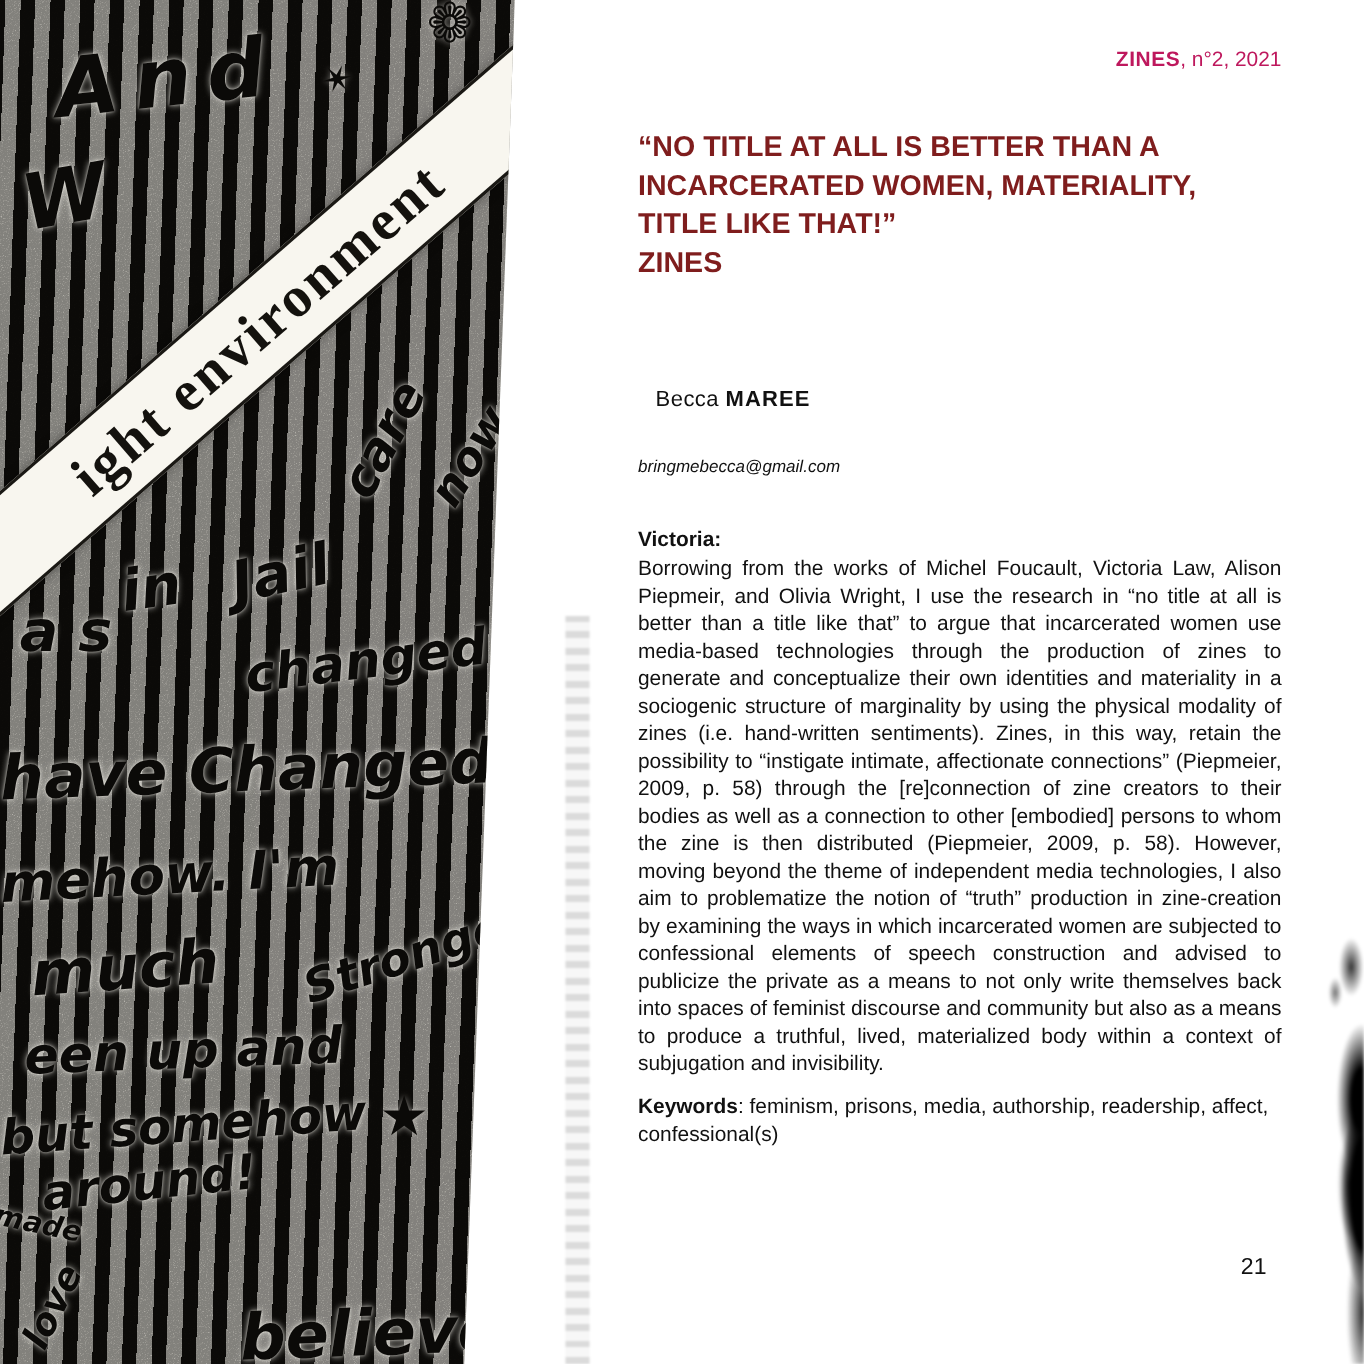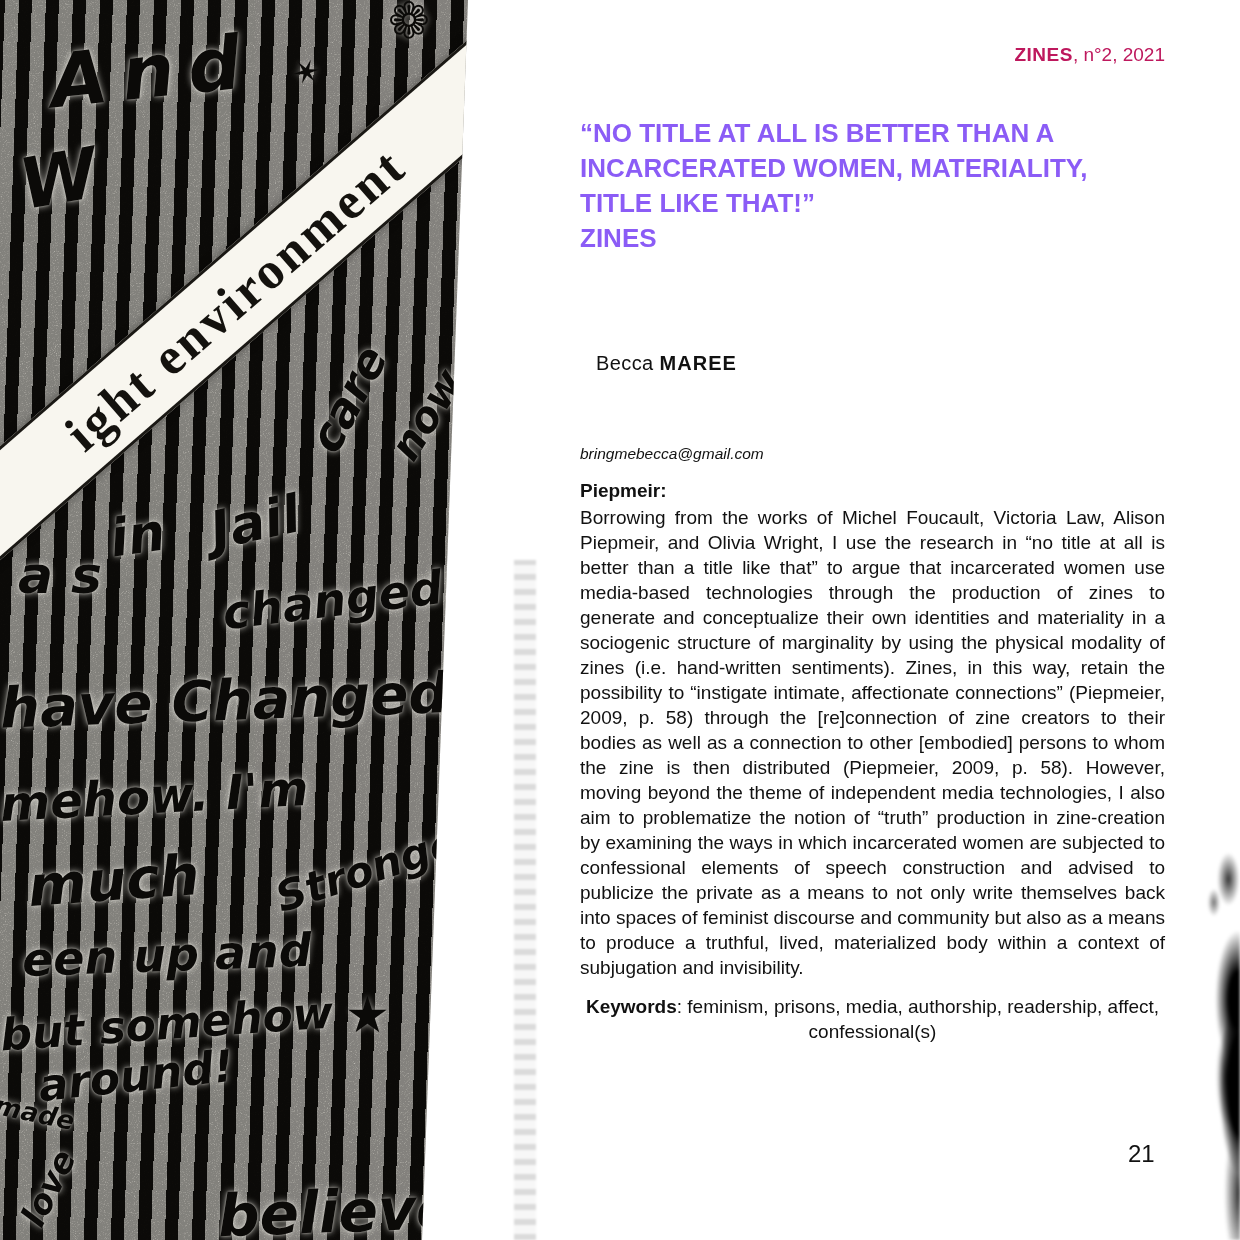--- a/index.html
+++ b/index.html
@@ -24,30 +24,30 @@
   .deco{position:absolute;color:#0b0a08;z-index:5;text-shadow:0 0 6px rgba(246,244,236,.6);}
   .gutter-smudge{position:absolute;left:514px;top:560px;width:22px;height:680px;
       background:repeating-linear-gradient(0deg,rgba(0,0,0,.14) 0 6px,rgba(0,0,0,.03) 6px 15px);
       filter:blur(1px);}
 
   
   .col{position:absolute;left:580px;top:0;width:585px;height:1240px;}
   .journal-header{position:absolute;top:44px;right:0;font-size:19px;color:#be185d;}
   .journal-name{font-weight:700;letter-spacing:.5px;}
   .title-block{position:absolute;top:116px;left:0;width:585px;
-               font-weight:700;font-size:26px;line-height:35px;color:#8b5cf6;}
+               font-weight:700;font-size:26px;line-height:35px;color:#7f1d1d;}
   .author-line{position:absolute;top:352px;left:0;font-size:20px;letter-spacing:.4px;margin-left:16px;}
   .author-last{font-weight:700;margin-left:6px;letter-spacing:1px;}
-  .email-line{position:absolute;top:416px;left:0;font-style:italic;font-size:15.5px;margin-top:29px;}
+  .email-line{position:absolute;top:416px;left:0;font-style:italic;font-size:15.5px;}
   .abstract-block{position:absolute;top:478px;left:0;width:585px;font-size:19px;line-height:25px;}
   .abstract-label{font-weight:700;margin-bottom:2px;}
   .abstract-text{text-align:justify;}
-  .keywords-line{margin-top:14px;text-align:center;}
+  .keywords-line{margin-top:14px;text-align:left;}
   .keywords-label{font-weight:700;}
-  .page-number{position:absolute;left:1128px;top:1140px;font-size:24px;color:#111;}
+  .page-number{position:absolute;left:1128px;top:1140px;font-size:21px;color:#111;}
 
   
   .ink-blot{position:absolute;right:0;top:852px;width:58px;height:388px;filter:blur(1.5px);
     background:
       radial-gradient(ellipse 16px 38px at 80% 7%,rgba(0,0,0,.8),transparent 70%),
       radial-gradient(ellipse 9px 20px at 55% 13%,rgba(0,0,0,.55),transparent 70%),
       radial-gradient(ellipse 30px 92px at 96% 38%,#000 30%,transparent 75%),
       radial-gradient(ellipse 26px 112px at 100% 60%,#000 45%,transparent 80%),
       radial-gradient(ellipse 15px 66px at 78% 58%,rgba(0,0,0,.8),transparent 75%),
       radial-gradient(ellipse 20px 92px at 100% 88%,rgba(10,10,10,.9),transparent 80%);}
@@ -110,21 +110,21 @@
       <div>ZINES</div>
     </div>
 
     <div class="author-line">
       <span>Becca</span><span class="author-last">MAREE</span>
     </div>
 
     <div class="email-line">bringmebecca@gmail.com</div>
 
     <div class="abstract-block">
-      <div class="abstract-label">Piepmeir:</div>
+      <div class="abstract-label">Victoria:</div>
       <div class="abstract-text">Borrowing from the works of Michel Foucault, Victoria Law, Alison Piepmeir, and Olivia Wright, I use the research in “no title at all is better than a title like that” to argue that incarcerated women use media-based technologies through the production of zines to generate and conceptualize their own identities and materiality in a sociogenic structure of marginality by using the physical modality of zines (i.e. hand-written sentiments). Zines, in this way, retain the possibility to “instigate intimate, affectionate connections” (Piepmeier, 2009, p. 58) through the [re]connection of zine creators to their bodies as well as a connection to other [embodied] persons to whom the zine is then distributed (Piepmeier, 2009, p. 58). However, moving beyond the theme of independent media technologies, I also aim to problematize the notion of “truth” production in zine-creation by examining the ways in which incarcerated women are subjected to confessional elements of speech construction and advised to publicize the private as a means to not only write themselves back into spaces of feminist discourse and community but also as a means to produce a truthful, lived, materialized body within a context of subjugation and invisibility.</div>
       <div class="keywords-line">
         <span class="keywords-label">Keywords</span><span>: feminism, prisons, media, authorship, readership, affect, confessional(s)</span>
       </div>
     </div>
 
   </div>
 
   <div class="page-number">21</div>
 

